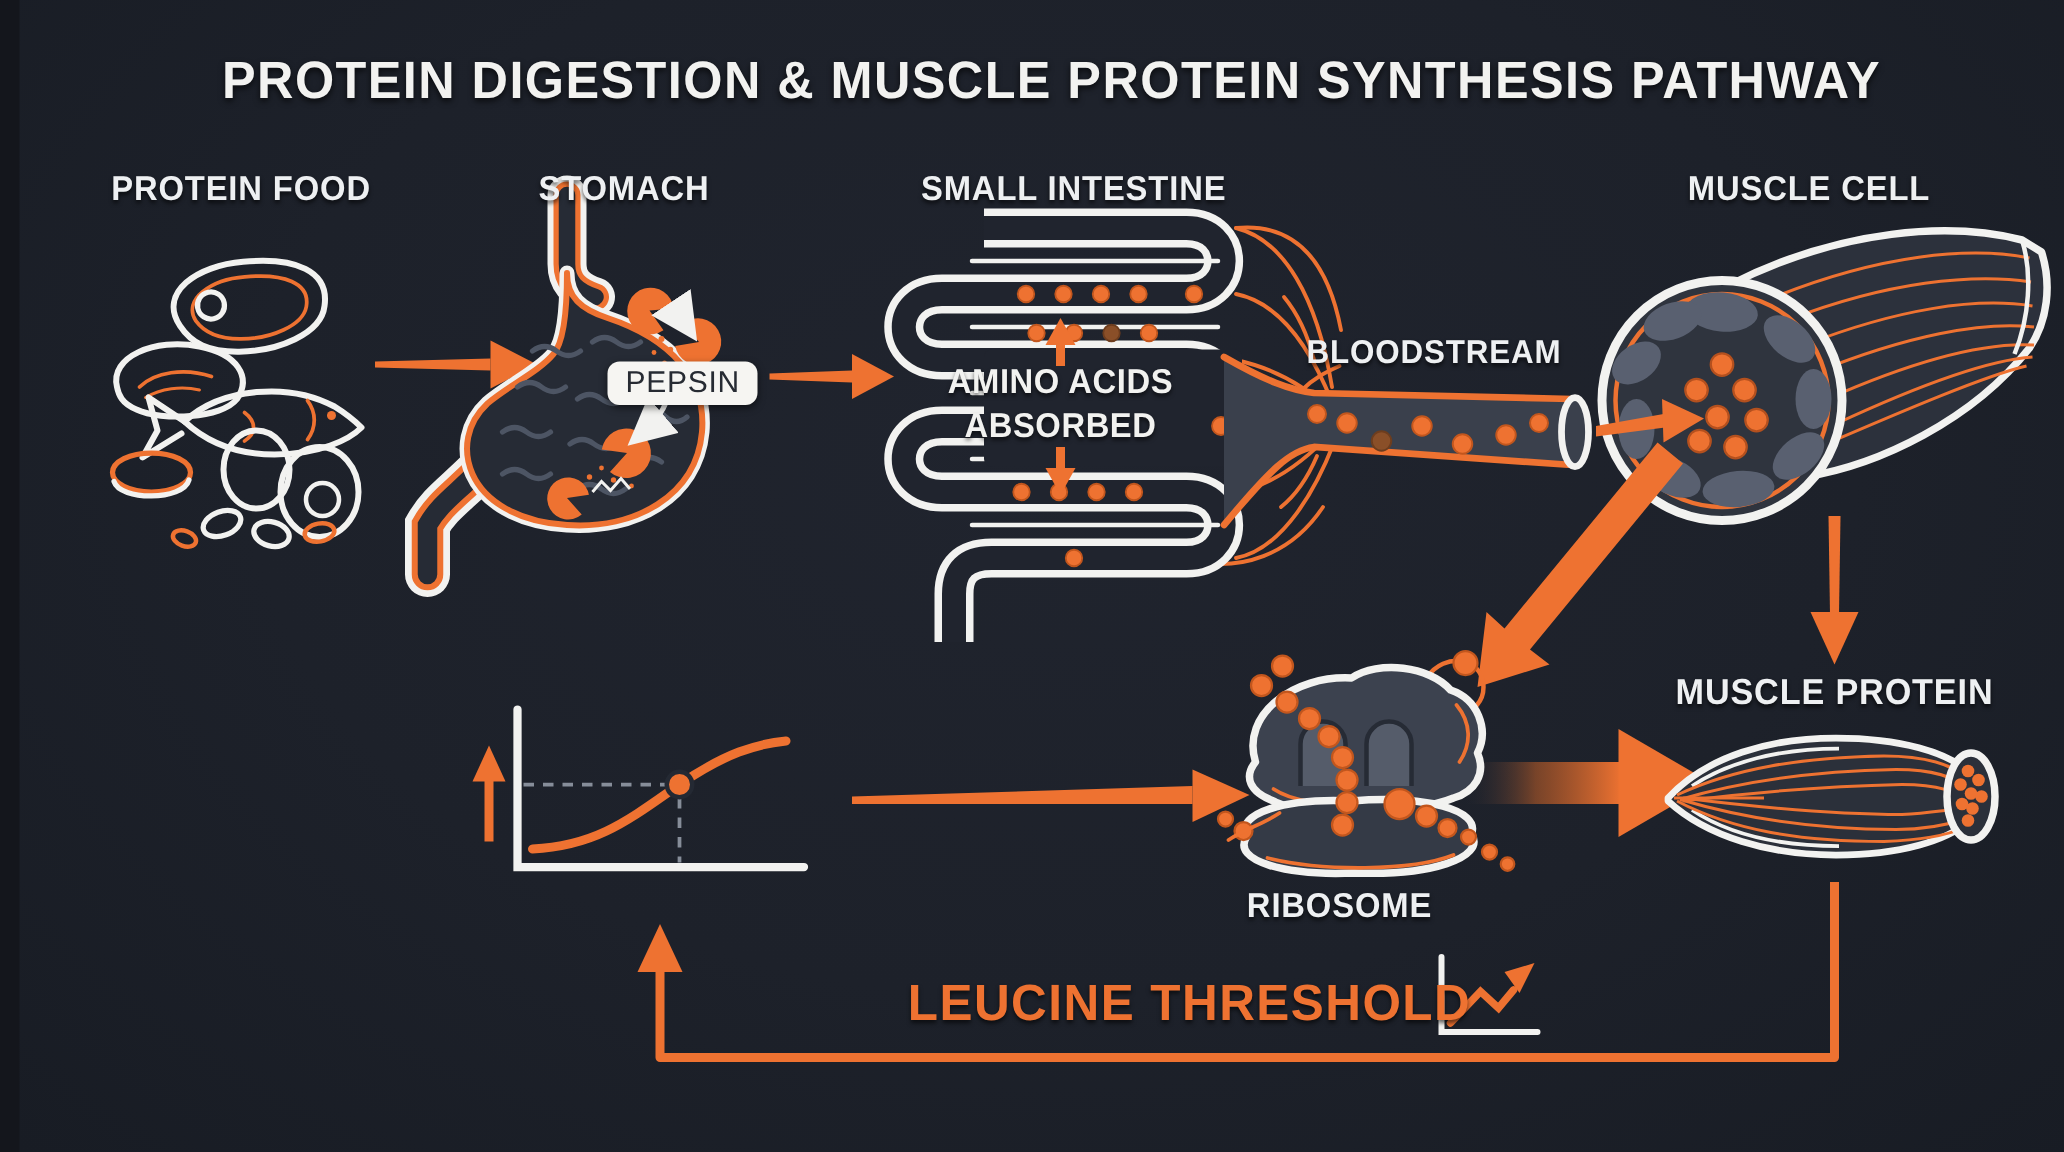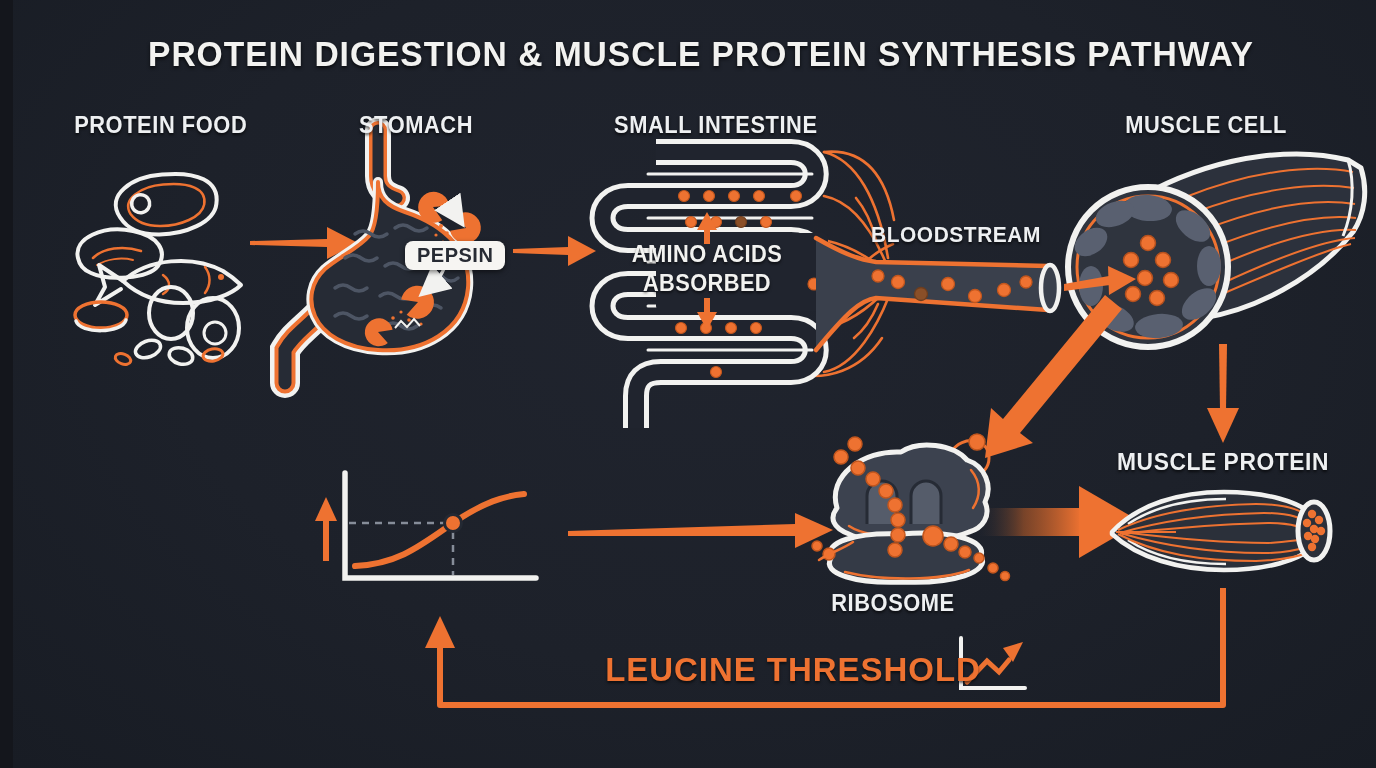--- a/index.html
+++ b/index.html
@@ -16,21 +16,21 @@
     transform:scaleX(.95);
   }
   .lbl-sm{font-size:23px;}
   .title{
     position:absolute;left:0;top:34px;width:100%;text-align:center;
     color:#f2f2f0;font-size:35px;font-weight:800;letter-spacing:1px;
     text-shadow:0 2px 4px rgba(0,0,0,.7);transform:scaleX(.96);
   }
   .pepsin-badge{
     position:absolute;left:392px;top:241px;background:#f6f5f2;color:#272b33;
-    font-weight:700;font-size:20px;letter-spacing:.5px;padding:3px 12px;
+    font-weight:400;font-size:20px;letter-spacing:.5px;padding:3px 12px;
     border-radius:8px;box-shadow:0 2px 5px rgba(0,0,0,.5);
   }
   .amino{
     position:absolute;left:594px;top:240px;width:200px;text-align:center;
     color:#f2f2f0;font-weight:700;font-size:23px;line-height:29px;letter-spacing:.4px;
     text-shadow:0 2px 3px rgba(0,0,0,.6);transform:scaleX(.95);
   }
   .leucine{
     position:absolute;left:580px;top:650px;width:400px;text-align:center;
     color:#ee7231;font-weight:800;font-size:34px;letter-spacing:1px;

